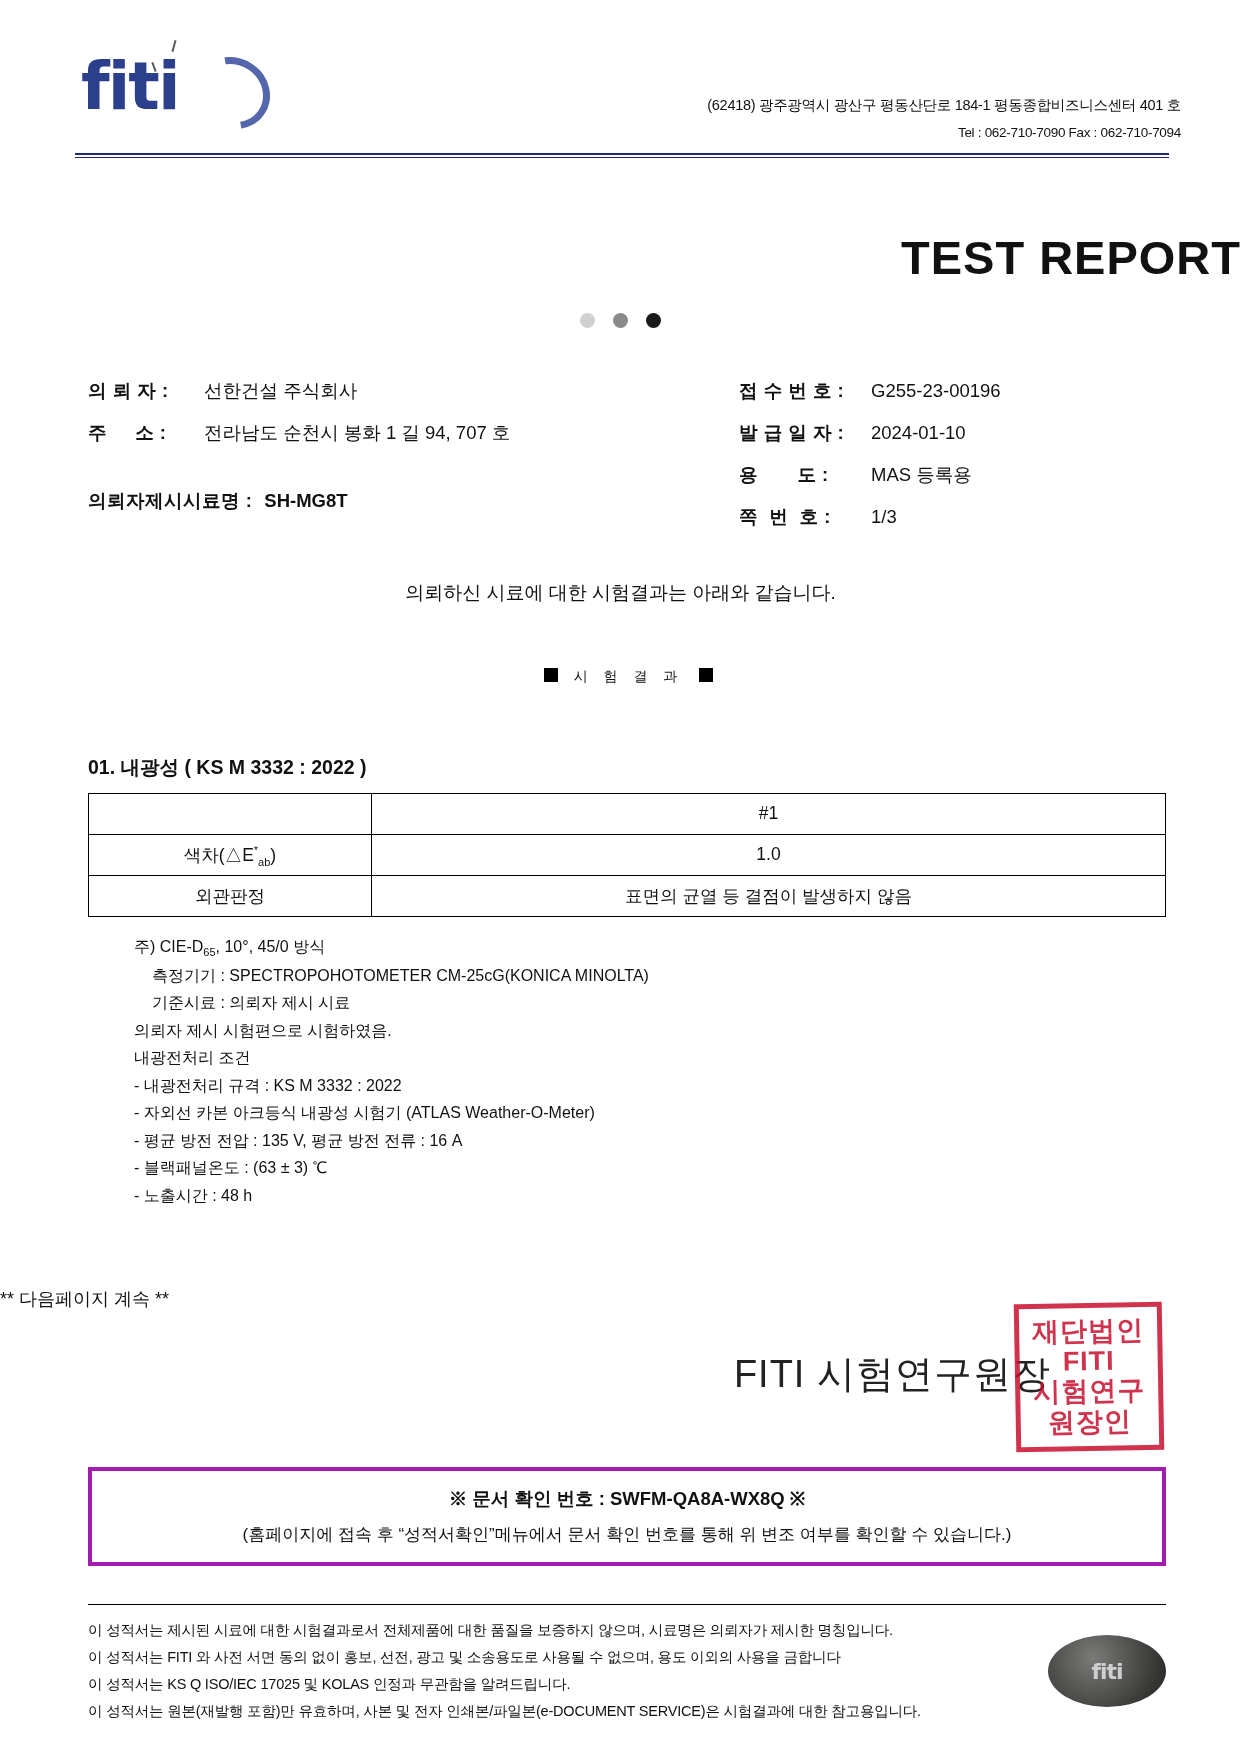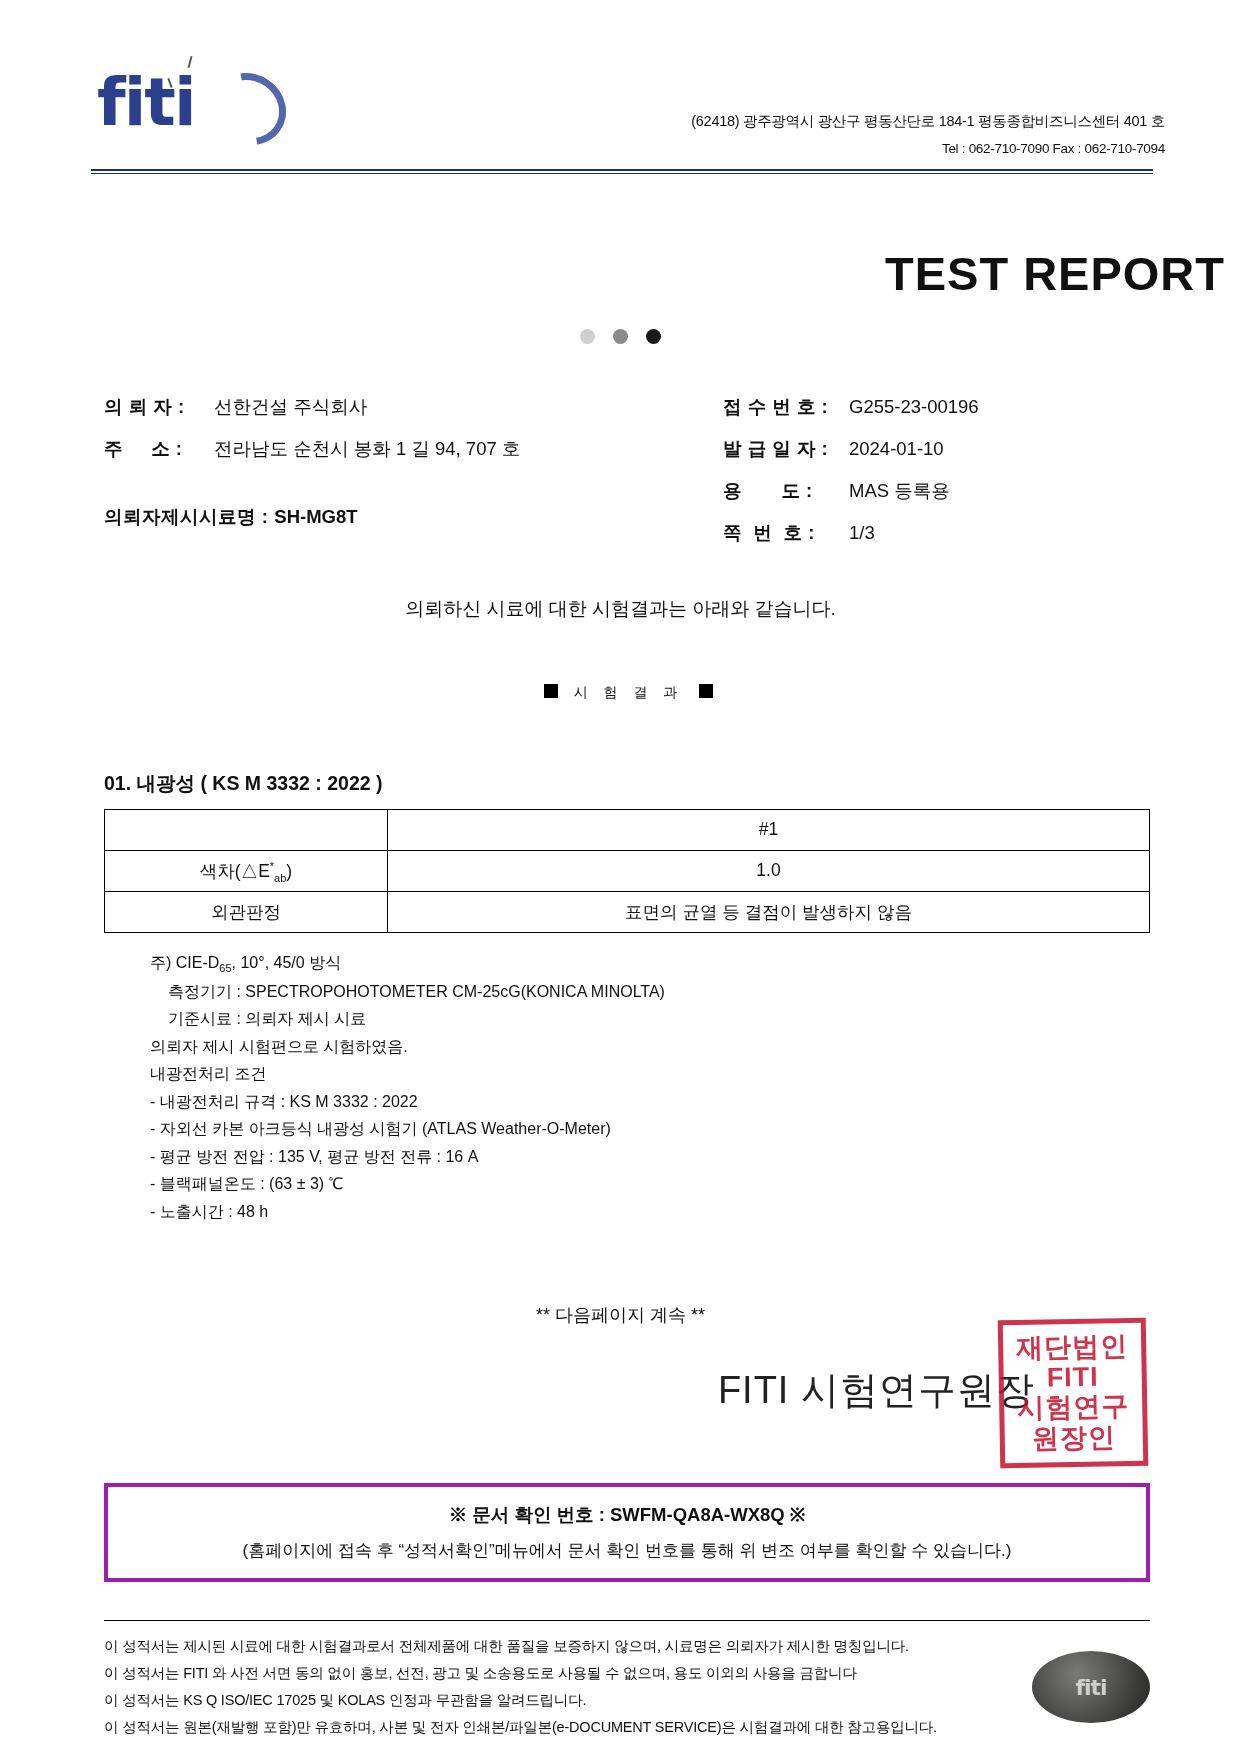--- a/index.html
+++ b/index.html
@@ -12,21 +12,21 @@
     height: 1755px;
     font-family: "Liberation Sans", sans-serif;
     color: #111;
     position: relative;
     overflow: hidden;
   }
   .page {
     position: relative;
     width: 1241px;
     height: 1755px;
-    padding: 16px;
+    padding: 0;
     box-sizing: border-box;
   }
 
   
   .header {
     position: relative;
     padding: 40px 60px 0 75px;
     display: flex;
     align-items: flex-start;
     justify-content: space-between;
@@ -123,21 +123,21 @@
   .irow {
     display: flex;
     margin-bottom: 16px;
     line-height: 1.4;
   }
   .ilabel {
     white-space: pre;
     font-weight: bold;
     letter-spacing: 0.5px;
   }
-  .ivalue { margin-left: 6px; }
+  .ivalue { margin-left: 12px; }
   .info-left .ilabel { width: 104px; }
   .info-right .ilabel { width: 120px; }
   .sample-row { margin-top: 42px; }
   .sample-row .ilabel { width: auto; }
   .bold-val { font-weight: bold; }
 
   .statement {
     text-align: center;
     font-size: 19px;
     margin-top: 34px;
@@ -189,21 +189,20 @@
 
   .notes {
     margin-top: 16px;
     padding-left: 46px;
     font-size: 16px;
     line-height: 1.72;
   }
   .notes .ind { padding-left: 18px; }
 
   .continue {
-    text-align: center;
     font-size: 18px;
     margin-top: 78px;
   }
 
   
   .sigzone {
     position: relative;
     height: 120px;
     margin-top: 10px;
   }

